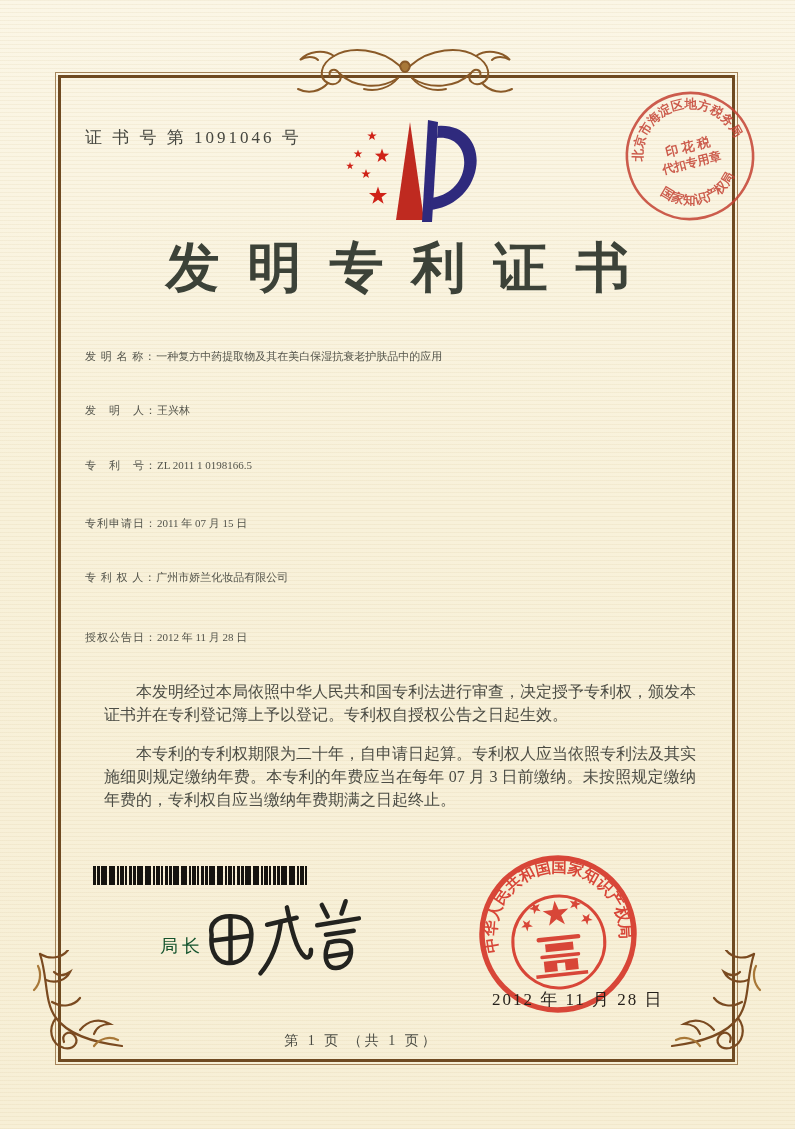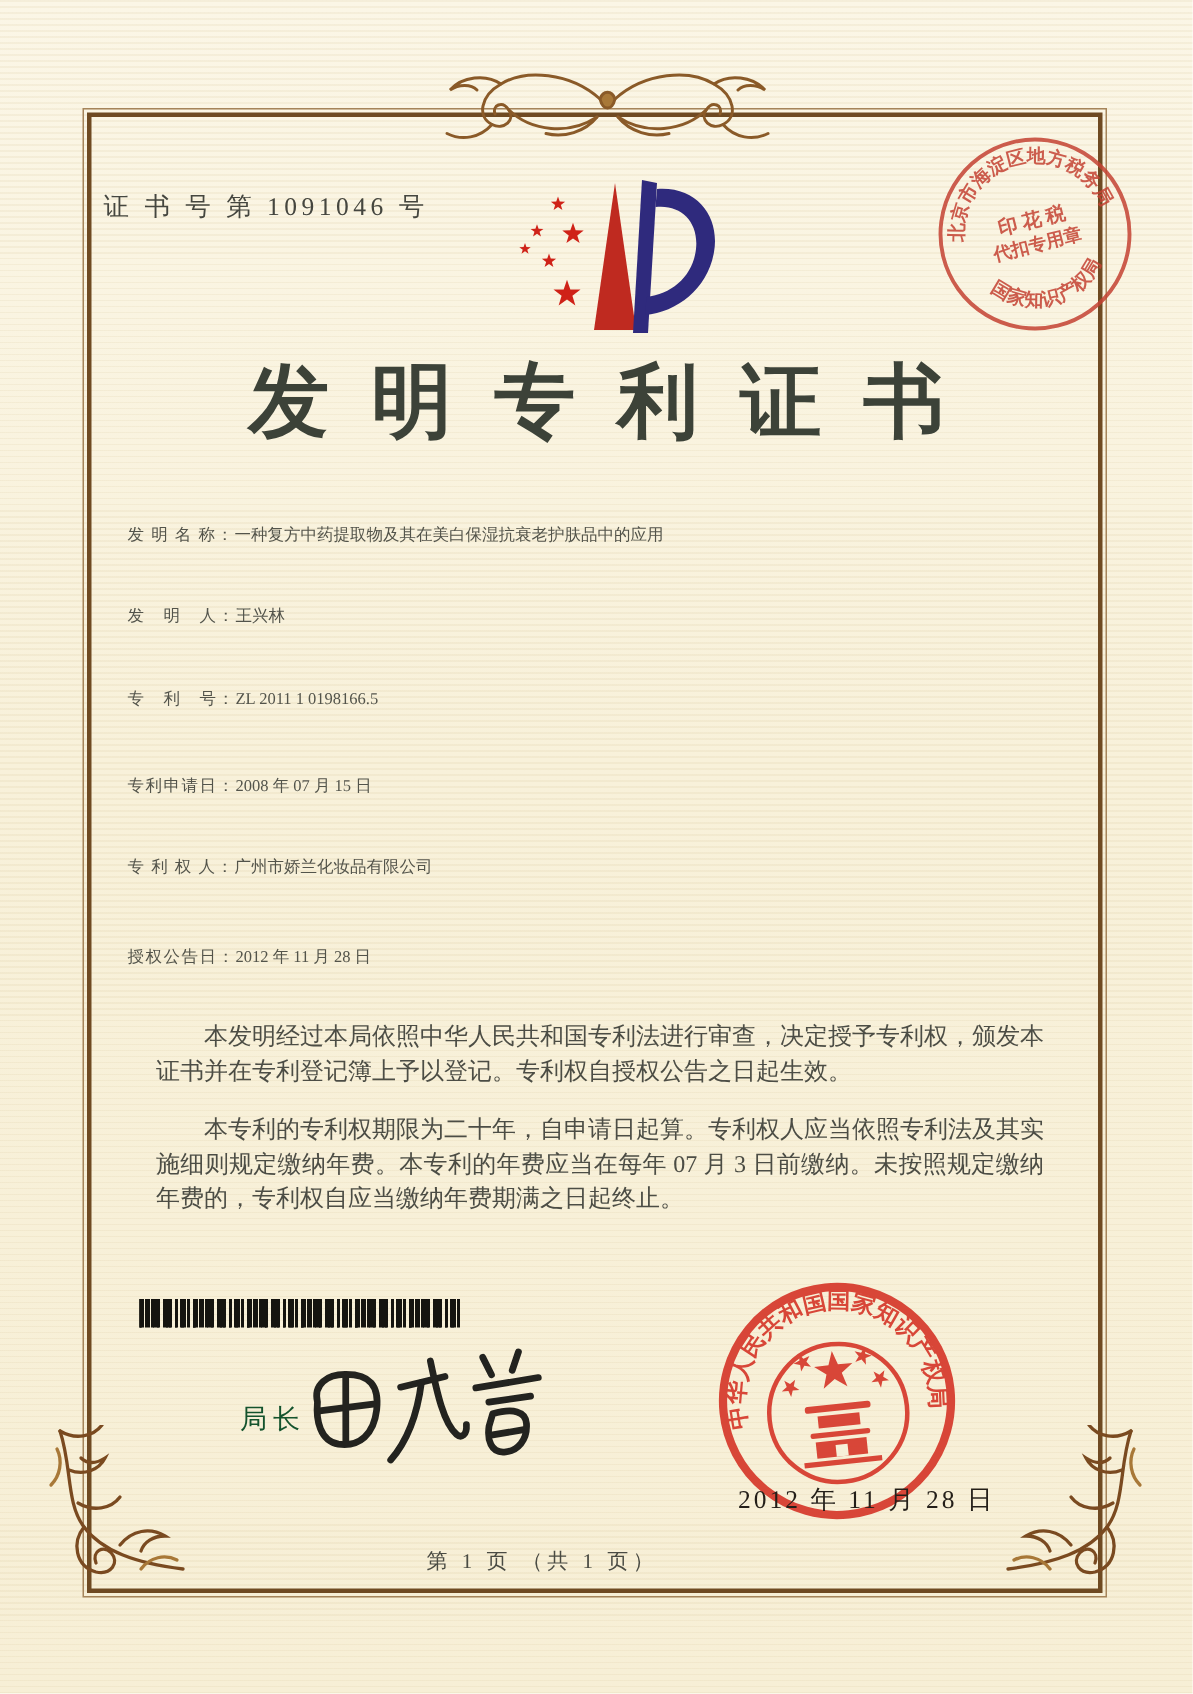--- a/index.html
+++ b/index.html
@@ -13,21 +13,21 @@
   .abs{position:absolute;}
   
   .frame{
     left:55px;top:72px;width:681px;height:991px;
     border:1px solid #a5845a;
   }
   .frame-inner{
     position:absolute;left:2px;top:2px;right:2px;bottom:2px;
     border:3px solid #6f4a22;
   }
-  .cert-no{left:69px;top:126px;font-size:17px;letter-spacing:3px;color:#45463f;}
+  .cert-no{left:85px;top:126px;font-size:17px;letter-spacing:3px;color:#45463f;}
   .title{
     left:0;top:232px;width:795px;text-align:center;
     font-size:54px;font-weight:700;color:#3c4238;letter-spacing:28px;text-indent:28px;
   }
   .field{left:85px;width:640px;font-size:11px;color:#53544b;white-space:nowrap;}
   .field .lab{letter-spacing:1px;}
   .f1{top:349px;} .f2{top:403px;} .f3{top:458px;} .f4{top:516px;} .f5{top:570px;} .f6{top:630px;}
   .body-text{
     left:88px;top:664px;width:624px;color:#4c4d45;
     font-size:16px;line-height:23px;text-align:justify;
@@ -135,21 +135,21 @@
     <text x="71" y="66" text-anchor="middle" font-size="13" font-weight="bold">印 花 税</text>
     <text x="71" y="82" text-anchor="middle" font-size="12" font-weight="bold">代扣专用章</text>
   </g>
 </svg>
 
 <div class="abs title">发明专利证书</div>
 
 <div class="abs field f1"><span class="lab">发 明 名 称：</span><span>一种复方中药提取物及其在美白保湿抗衰老护肤品中的应用</span></div>
 <div class="abs field f2"><span class="lab">发　明　人：</span><span>王兴林</span></div>
 <div class="abs field f3"><span class="lab">专　利　号：</span><span>ZL 2011 1 0198166.5</span></div>
-<div class="abs field f4"><span class="lab">专利申请日：</span><span>2008 年 07 月 15 日</span></div>
+<div class="abs field f4"><span class="lab">专利申请日：</span><span>2011 年 07 月 15 日</span></div>
 <div class="abs field f5"><span class="lab">专 利 权 人：</span><span>广州市娇兰化妆品有限公司</span></div>
 <div class="abs field f6"><span class="lab">授权公告日：</span><span>2012 年 11 月 28 日</span></div>
 
 <div class="abs body-text">
   <p>本发明经过本局依照中华人民共和国专利法进行审查，决定授予专利权，颁发本证书并在专利登记簿上予以登记。专利权自授权公告之日起生效。</p>
   <p>本专利的专利权期限为二十年，自申请日起算。专利权人应当依照专利法及其实施细则规定缴纳年费。本专利的年费应当在每年 07 月 3 日前缴纳。未按照规定缴纳年费的，专利权自应当缴纳年费期满之日起终止。</p>
 </div>
 
 <div class="abs barcode"></div>
 

